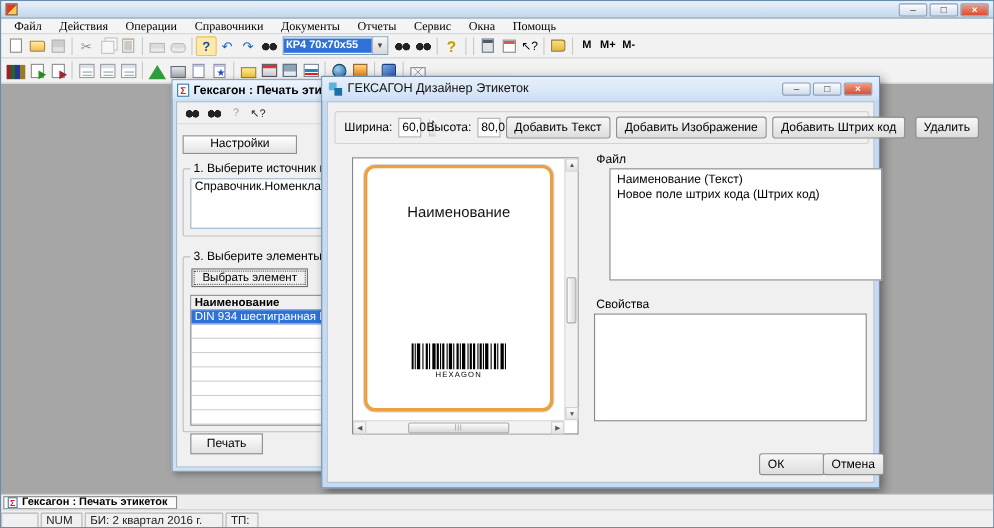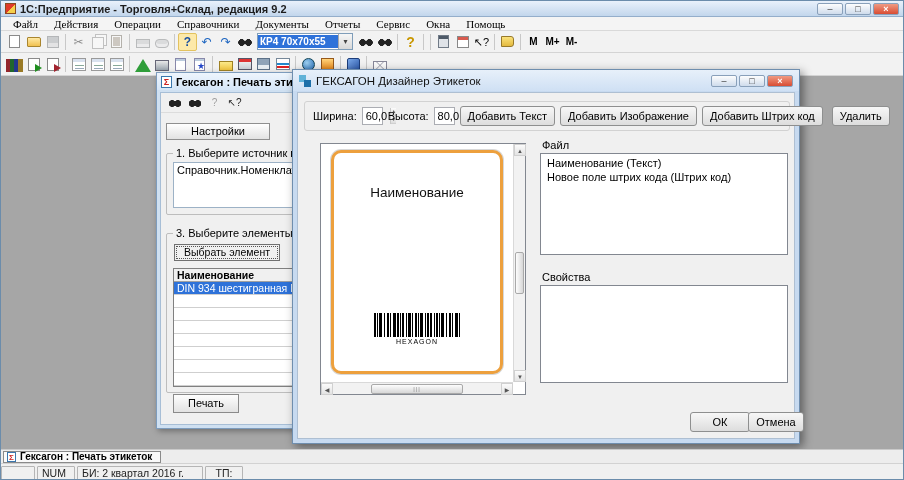--- a/index.html
+++ b/index.html
@@ -137,21 +137,21 @@
     background:#f0f0f0; border:1px solid #aebfd2; }
   .topbox { position:absolute; left:6px; top:8px; width:486px; height:30px;
     border:1px solid #d2d2d2; border-radius:3px; display:flex; align-items:center;
     padding:0 8px; gap:5px; }
   .spin { display:flex; width:21px; height:18px; border:1px solid #abadb3; background:#fff; flex:none; }
   .spin .v { flex:1; padding:2px 3px; font-size:11px; }
   .spin .ud { width:13px; display:flex; flex-direction:column; border-left:1px solid #c8c8c8; }
   .spin .ud span { flex:1; font-size:5px; line-height:7px; text-align:center;
     background:linear-gradient(#fcfcfc,#dcdcdc); border-bottom:1px solid #d0d0d0; color:#555; }
   .btn { height:20px; background:linear-gradient(#f7f7f7,#dddddd); border:1px solid #8e8f8f;
-    border-radius:3px; font-size:11px; padding:0 7px; line-height:18px; text-align:center; flex:none; }
+    border-radius:3px; font-size:11px; padding:0 7px; line-height:18px; text-align:left; flex:none; }
   
   .preview { position:absolute; left:22px; top:50px; width:206px; height:252px;
     border:1px solid #828790; background:#fff; }
   .pv-area { position:absolute; left:0; top:0; right:12px; bottom:12px; overflow:hidden; }
   .label-card { position:absolute; left:10px; top:6px; width:172px; height:224px;
     background:#fff; border:3px solid #eda03d; border-radius:10px; box-shadow:0 0 0 1px #d8d8d8; }
   .label-name { position:absolute; top:32px; width:100%; text-align:center;
     font-size:13.5px; color:#111; }
   .barcode-wrap { position:absolute; bottom:26px; width:100%; text-align:center; }
   .barcode-cap { font-size:7px; letter-spacing:1px; margin-top:-1px; }
@@ -160,49 +160,48 @@
   .sar { width:12px; height:12px; font-size:6px; line-height:12px; text-align:center; color:#555;
     background:linear-gradient(#fbfbfb,#e3e3e3); border:1px solid #d0d0d0; flex:none; }
   .vthumb { position:absolute; left:1px; top:108px; width:9px; height:42px;
     background:linear-gradient(90deg,#fdfdfd,#d7d7d7); border:1px solid #a9a9a9; border-radius:2px; }
   .hthumb { margin:0 auto; width:92px; height:10px; align-self:center;
     background:linear-gradient(#fdfdfd,#d7d7d7); border:1px solid #a9a9a9; border-radius:2px;
     color:#888; font-size:6px; line-height:9px; text-align:center; letter-spacing:1px; }
   
   .fields-label { position:absolute; left:244px; top:46px; }
   .listbox { position:absolute; background:#fff; border:1px solid #828790; }
-  .fields-box { left:242px; top:60px; width:248px; height:102px; padding:2px 0; }
+  .fields-box { left:256px; top:60px; width:248px; height:102px; padding:2px 0; }
   .fields-box .row { padding:1px 6px; white-space:nowrap; }
   .props-label { position:absolute; left:244px; top:178px; }
   .props-box { left:242px; top:192px; width:248px; height:98px; }
   .ok-btn { position:absolute; left:392px; top:319px; width:60px; }
   .cancel-btn { position:absolute; left:450px; top:319px; width:56px; }
   
   .mdibar { position:absolute; left:0; top:448px; width:100%; height:14px;
     background:#ededed; border-top:1px solid #c9c9c9; display:flex; align-items:center; padding-left:2px; }
   .mditab { display:inline-flex; align-items:center; gap:4px; height:12px; padding:0 8px 0 3px;
     background:#fafafa; border:1px solid #8a8a8a; font-weight:bold; font-size:10px; }
   .mditab .sigma-ic { width:9px; height:10px; font-size:8px; line-height:9px; }
   .statusbar { position:absolute; left:0; top:462px; width:100%; height:18px;
     background:#f0f0f0; border-top:1px solid #d2d2d2; display:flex; align-items:center;
     font-size:10.5px; color:#222; }
   .statusbar .hint { padding-left:5px; flex:1; }
   .scell { height:14px; border:1px solid #b5b5b5; border-radius:1px; margin-right:2px;
     padding:0 4px; line-height:12px; background:#f0f0f0; white-space:nowrap; }
   .scell.c0 { width:34px; } .scell.cnum { width:38px; } .scell.cta { width:148px; }
-  .scell.cbi { width:126px; } .scell.ctp { width:38px;text-align:center; }
+  .scell.cbi { width:126px; } .scell.ctp { width:30px; }
 </style>
 </head>
 <body>
 
 <div id="screen">
 
   <div class="titlebar">
     <span class="app-icon"></span>
-    <span class="title">1С:Предприятие - Торговля+Склад, редакция 9.2</span>
     <span class="winbtns">
       <span class="winbtn">–</span>
       <span class="winbtn">□</span>
       <span class="winbtn close">×</span>
     </span>
   </div>
 
   <div class="menubar">
     <span class="menu-item">Файл</span>
     <span class="menu-item">Действия</span>

